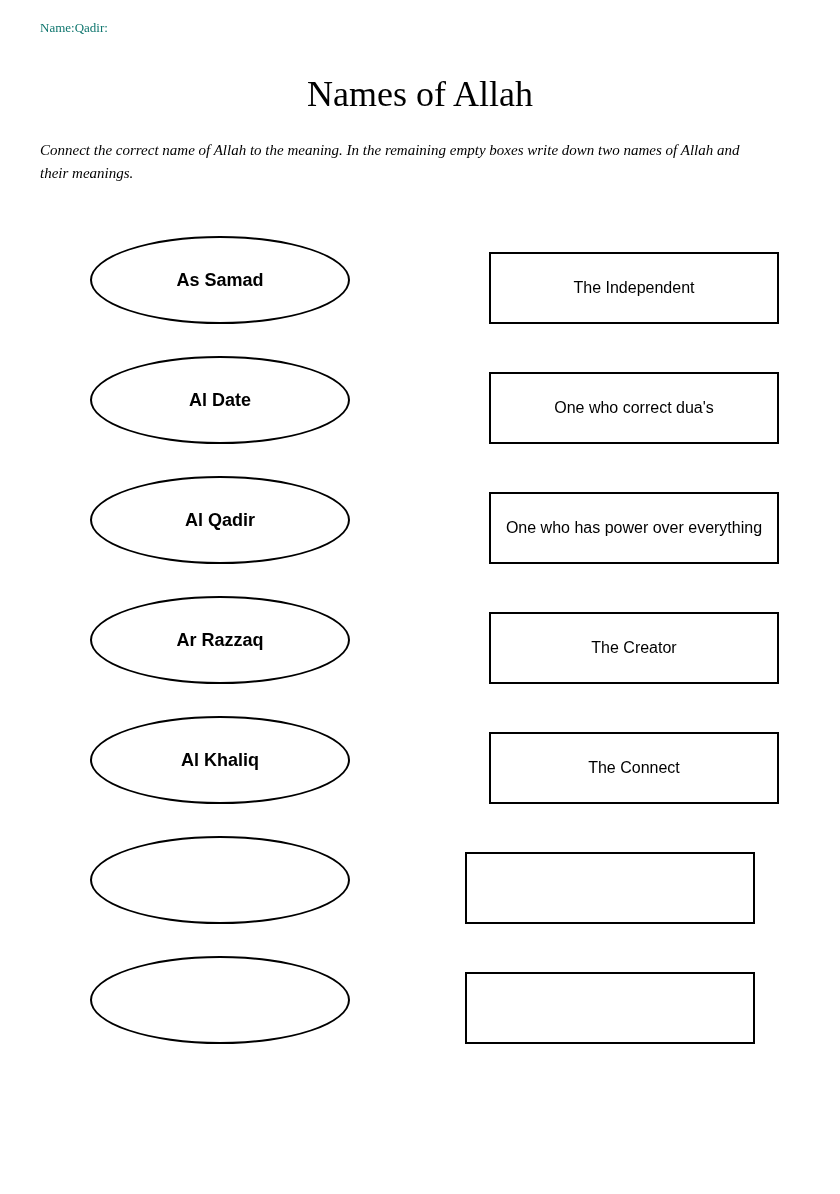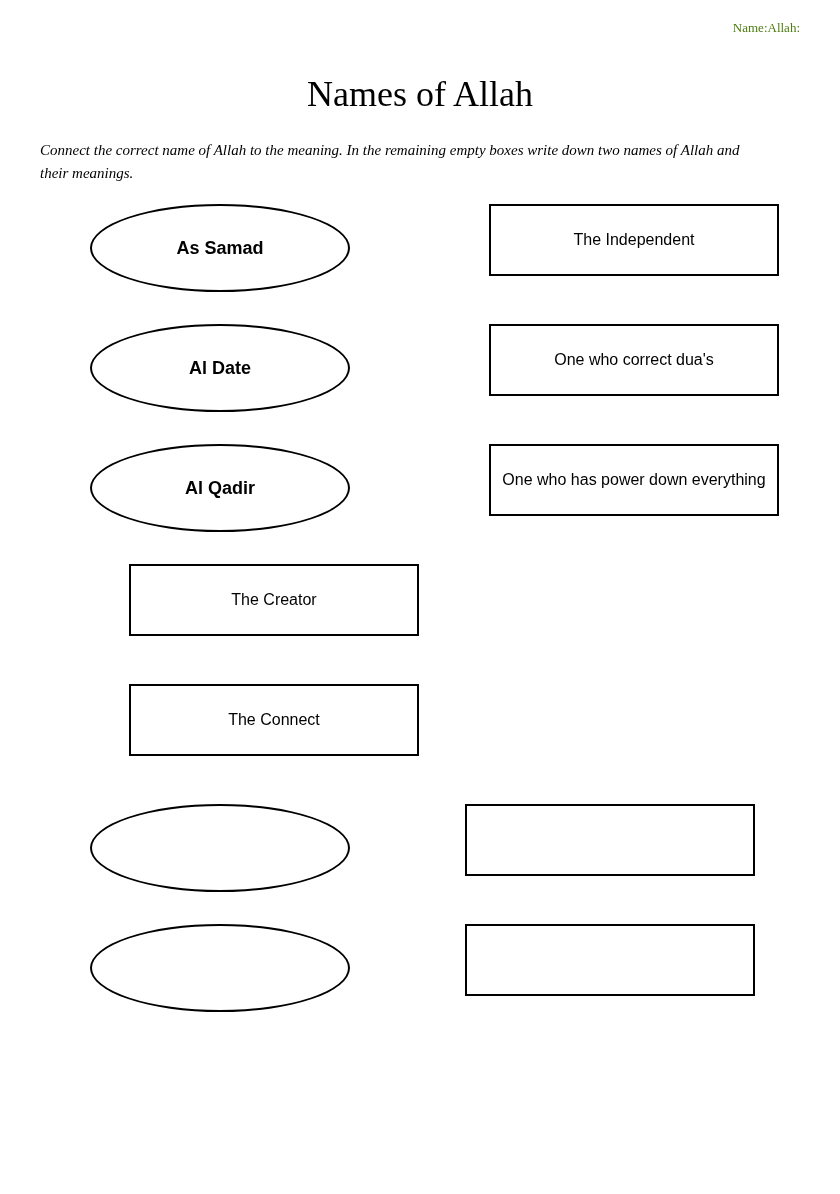--- a/index.html
+++ b/index.html
@@ -12,52 +12,52 @@
       background: #fff;
       font-family: 'Georgia', serif;
       width: 840px;
       min-height: 1194px;
       position: relative;
       padding: 20px 40px;
     }
 
     .header-row {
       display: flex;
-      justify-content: flex-end;
+      justify-content: flex-start;
       font-size: 13px;
-      color: #4d7c0f;
+      color: #0f766e;
       margin-bottom: 18px;
     }
 
     .page-title {
       text-align: center;
       font-size: 36px;
       font-weight: normal;
       font-family: 'Georgia', serif;
       margin-bottom: 24px;
       margin-top: 37px;
     }
 
     .instructions {
       font-style: italic;
       font-size: 15px;
-      margin-bottom: 20px;
+      margin-bottom: 30px;
       line-height: 1.5;
       max-width: 720px;
     }
 
     .matching-area {
       display: flex;
       flex-direction: column;
       gap: 0px;
     }
 
     .matching-row {
       display: flex;
-      align-items: flex-start;
+      align-items: flex-end;
       margin-bottom: 10px;
       height: 110px;
     }
 
     .left-col {
       width: 360px;
       display: flex;
       align-items: center;
       justify-content: center;
     }
@@ -114,21 +114,21 @@
       display: flex;
       align-items: center;
       justify-content: center;
     }
   </style>
 </head>
 <body>
 
 <div class="header-row">
   <span>Name:</span>
-  <span>Allah:</span>
+  <span>Qadir:</span>
 </div>
 
 <h1 class="page-title">Names of Allah</h1>
 
 <p class="instructions">Connect the correct name of Allah to the meaning. In the remaining empty boxes write down two names of Allah and their meanings.</p>
 
 <div class="matching-area">
 <div class="matching-row">
       <div class="left-col">
         <div class="oval">As Samad</div>
@@ -143,29 +143,35 @@
       </div>
       <div class="right-col">
         <div class="meaning-box">One who correct dua's</div>
       </div>
     </div>
     <div class="matching-row">
       <div class="left-col">
         <div class="oval">Al Qadir</div>
       </div>
       <div class="right-col">
-        <div class="meaning-box">One who has power down everything</div>
+        <div class="meaning-box">One who has power over everything</div>
       </div>
     </div>
     <div class="matching-row">
+      <div class="left-col">
+        <div class="oval">Ar Razzaq</div>
+      </div>
       <div class="right-col">
         <div class="meaning-box">The Creator</div>
       </div>
     </div>
     <div class="matching-row">
+      <div class="left-col">
+        <div class="oval">Al Khaliq</div>
+      </div>
       <div class="right-col">
         <div class="meaning-box">The Connect</div>
       </div>
     </div>
     <div class="matching-row">
       <div class="left-col">
         <div class="oval-empty"></div>
       </div>
       <div class="right-col">
         <div class="meaning-box-empty"></div>

